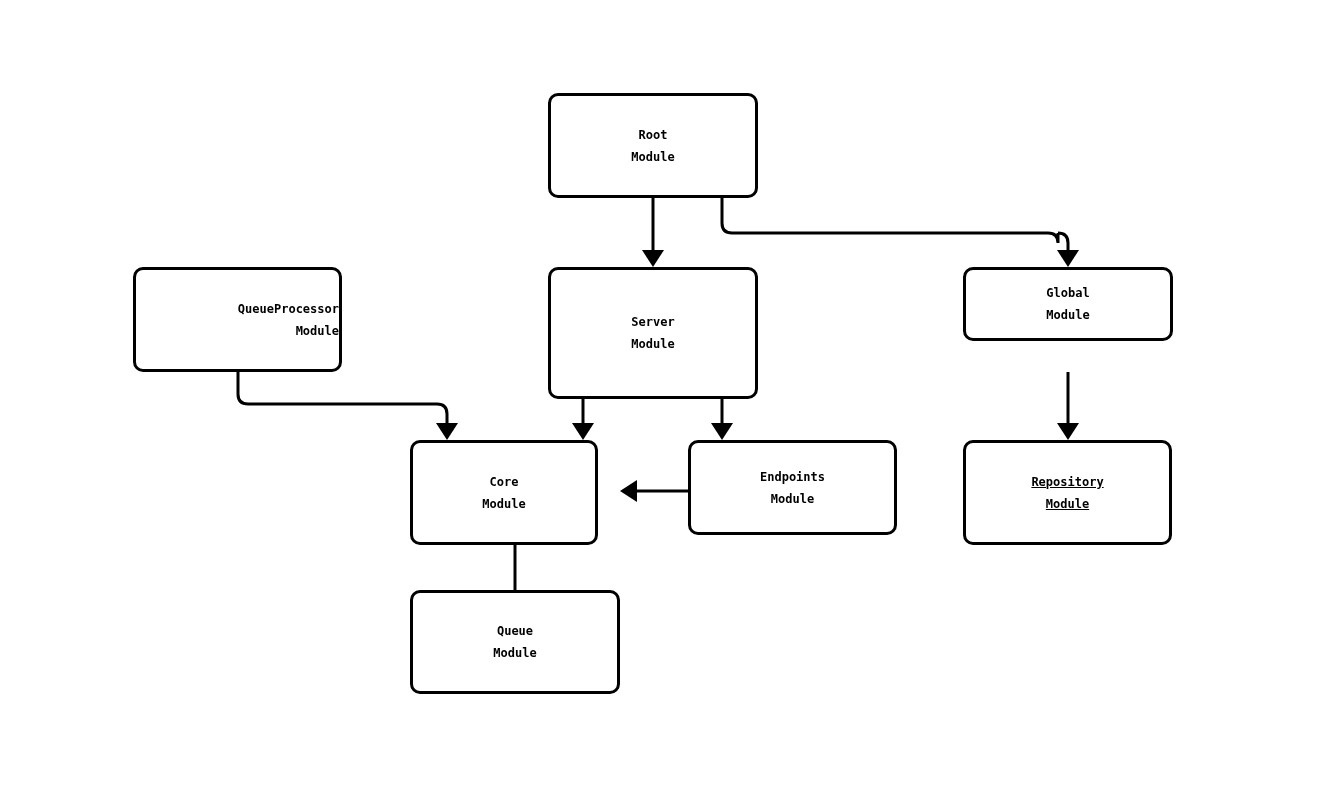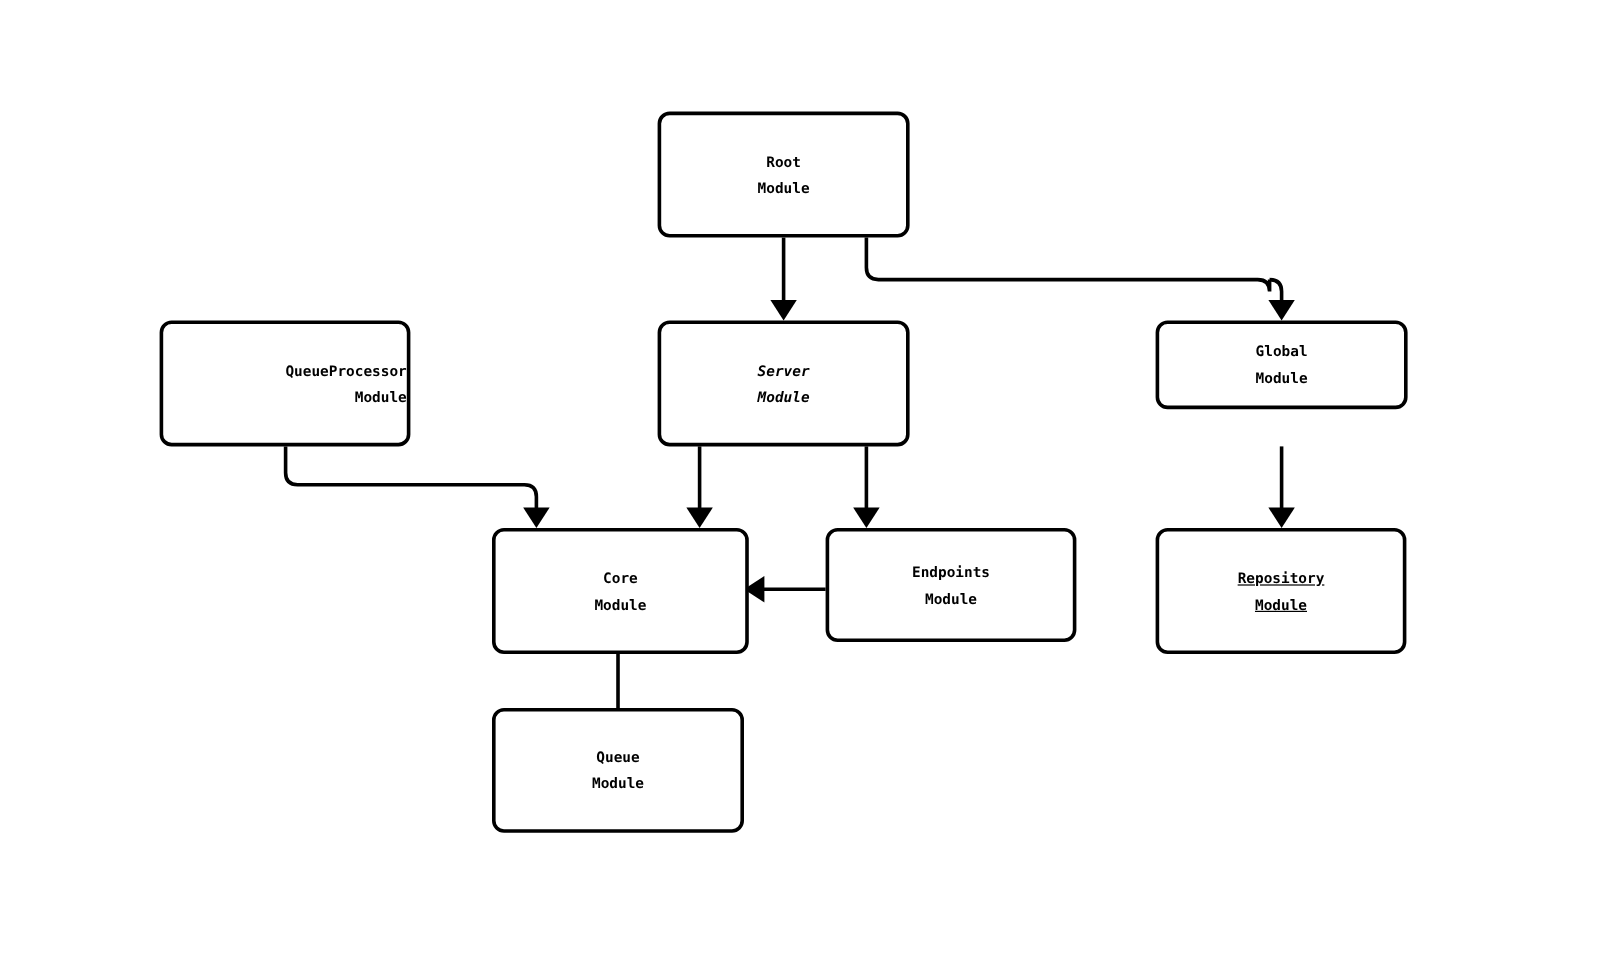--- a/index.html
+++ b/index.html
@@ -74,31 +74,31 @@
   <div class="node" style="left:548px; top:93px; width:210px; height:105px;">
     <span>Root</span>
     <span>Module</span>
   </div>
 
   <div class="node" style="left:133px; top:267px; width:209px; height:105px;align-items:flex-end;">
     <span>QueueProcessor</span>
     <span>Module</span>
   </div>
 
-  <div class="node" style="left:548px; top:267px; width:210px; height:105px;font-style:italic;">
+  <div class="node" style="left:548px; top:267px; width:210px; height:132px;">
     <span>Server</span>
     <span>Module</span>
   </div>
 
   <div class="node" style="left:963px; top:267px; width:210px; height:74px;">
     <span>Global</span>
     <span>Module</span>
   </div>
 
-  <div class="node" style="left:410px; top:440px; width:214px; height:105px;text-align:center;">
+  <div class="node" style="left:410px; top:440px; width:188px; height:105px;text-align:center;">
     <span>Core</span>
     <span>Module</span>
   </div>
 
   <div class="node" style="left:688px; top:440px; width:209px; height:95px;">
     <span>Endpoints</span>
     <span>Module</span>
   </div>
 
   <div class="node" style="left:963px; top:440px; width:209px; height:105px;text-decoration:underline;">

